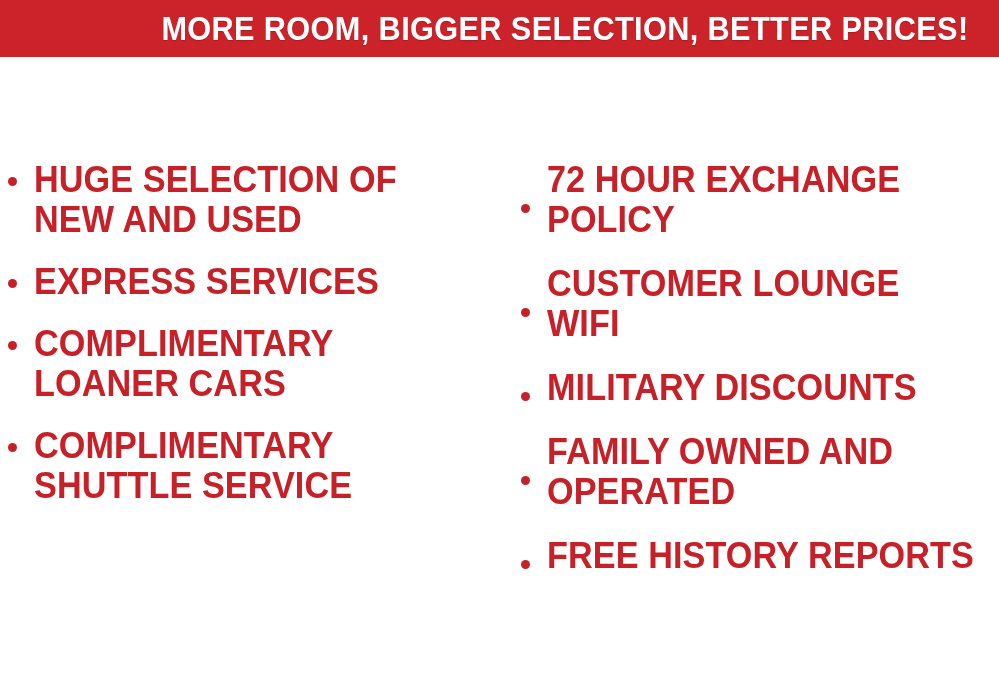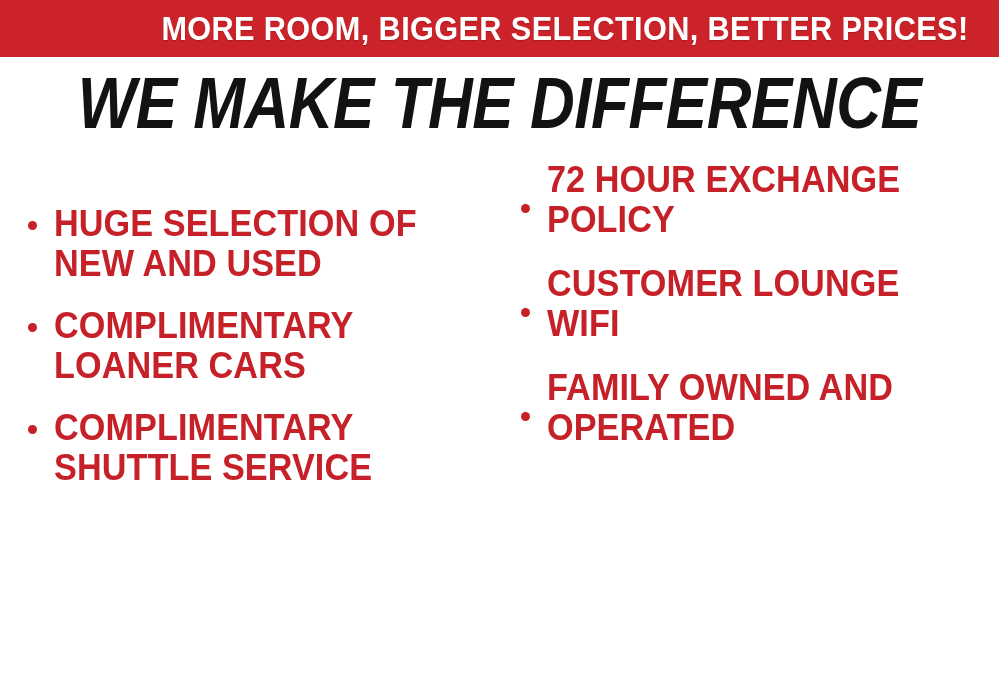--- a/index.html
+++ b/index.html
@@ -78,22 +78,21 @@
     width: 999px;
     height: 532px;
     display: flex;
     align-items: flex-start;
   }
   .column {
     box-sizing: border-box;
   }
   .column-left {
     width: 505px;
-    padding-left: 28px;
-    margin-top: 44px;
+    padding-left: 8px;
   }
   .column-right {
     width: 494px;
     padding-left: 16px;
   }
 
   .bullet-item {
     display: flex;
     align-items: flex-start;
     margin-bottom: 22px;
@@ -125,30 +124,31 @@
 </style>
 </head>
 <body>
 
 <div class="poster">
 
   <div class="banner">
     <div class="banner-text">MORE ROOM, BIGGER SELECTION, BETTER PRICES!</div>
   </div>
 
-  <div class="headline-wrap">
-    <div class="headline">WE MAKE THE DIFFERENCE</div>
-  </div>
 
   <div class="columns">
 
     <div class="column column-left">
       <div class="bullet-item">
         <span class="bullet-dot"></span>
         <span class="bullet-label">HUGE SELECTION OF NEW AND USED</span>
+      </div>
+      <div class="bullet-item">
+        <span class="bullet-dot"></span>
+        <span class="bullet-label">EXPRESS SERVICES</span>
       </div>
       <div class="bullet-item">
         <span class="bullet-dot"></span>
         <span class="bullet-label">COMPLIMENTARY LOANER CARS</span>
       </div>
       <div class="bullet-item">
         <span class="bullet-dot"></span>
         <span class="bullet-label">COMPLIMENTARY SHUTTLE SERVICE</span>
       </div>
     </div>
@@ -157,18 +157,26 @@
       <div class="bullet-item">
         <span class="bullet-dot"></span>
         <span class="bullet-label">72 HOUR EXCHANGE POLICY</span>
       </div>
       <div class="bullet-item">
         <span class="bullet-dot"></span>
         <span class="bullet-label">CUSTOMER LOUNGE WIFI</span>
       </div>
       <div class="bullet-item">
         <span class="bullet-dot"></span>
+        <span class="bullet-label">MILITARY DISCOUNTS</span>
+      </div>
+      <div class="bullet-item">
+        <span class="bullet-dot"></span>
         <span class="bullet-label">FAMILY OWNED AND OPERATED</span>
+      </div>
+      <div class="bullet-item">
+        <span class="bullet-dot"></span>
+        <span class="bullet-label">FREE HISTORY REPORTS</span>
       </div>
     </div>
 
   </div>
 </div>
 
 </body></html>

